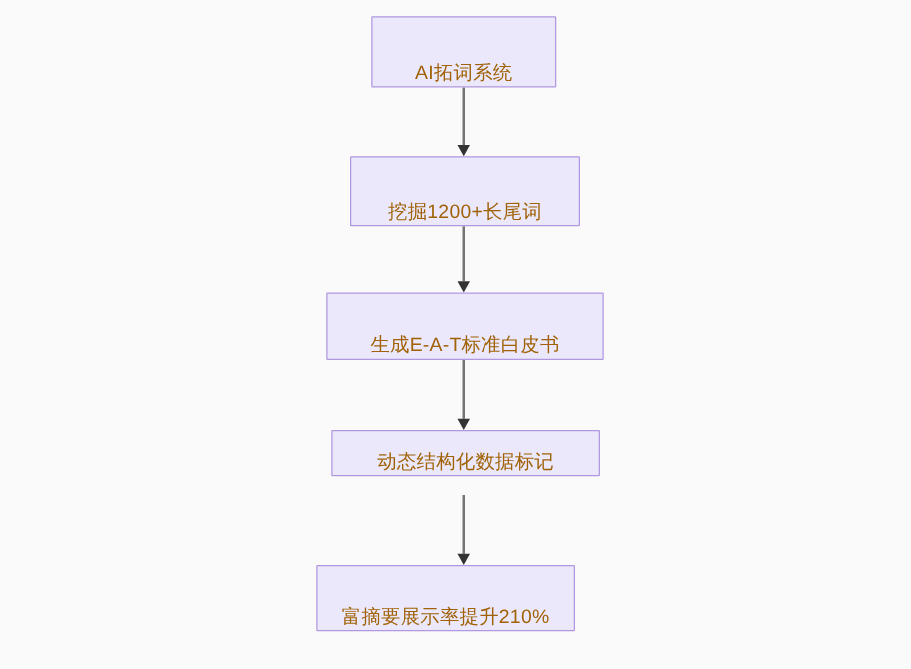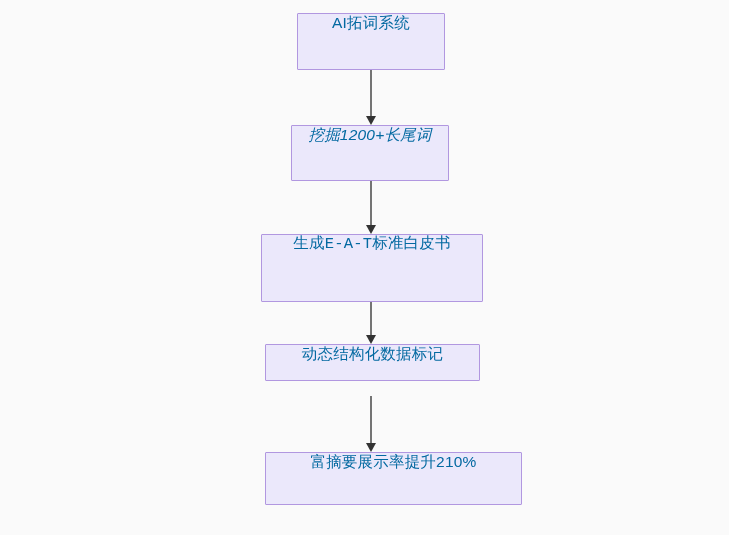--- a/index.html
+++ b/index.html
@@ -20,23 +20,23 @@
     height: 535px;
   }
 
   .node {
     position: absolute;
     box-sizing: border-box;
     background: #ebe8fb;
     border: 1px solid #b197e0;
     border-radius: 1px;
     display: flex;
-    align-items: flex-start;
+    align-items: flex-end;
     justify-content: center;
-    color: #0369a1;
+    color: #a16207;
     font-size: 15.5px;
     line-height: 1.2;
     letter-spacing: 0.2px;
     white-space: nowrap;
     user-select: none;
   }
 
   .node-label {
     display: block;
   }
@@ -86,29 +86,29 @@
 
   <div class="edge" style="left:371px; top:396px; height:56px;">
     <div class="shaft" style="height:47px;"></div>
     <div class="head"></div>
   </div>
 
   <div class="node" style="left:297px; top:13px; width:148px; height:57px;">
     <span class="node-label">AI拓词系统</span>
   </div>
 
-  <div class="node" style="left:291px; top:125px; width:158px; height:56px;font-style:italic;">
+  <div class="node" style="left:280px; top:125px; width:184px; height:56px;">
     <span class="node-label">挖掘1200+长尾词</span>
   </div>
 
-  <div class="node" style="left:261px; top:234px; width:222px; height:68px;font-family:Liberation Mono, monospace;">
+  <div class="node" style="left:261px; top:234px; width:222px; height:54px;">
     <span class="node-label">生成E-A-T标准白皮书</span>
   </div>
 
   <div class="node" style="left:265px; top:344px; width:215px; height:37px;">
     <span class="node-label">动态结构化数据标记</span>
   </div>
 
-  <div class="node" style="left:265px; top:452px; width:257px; height:53px;">
+  <div class="node" style="left:253px; top:452px; width:207px; height:53px;">
     <span class="node-label">富摘要展示率提升210%</span>
   </div>
 
 </div>
 
 </body></html>

